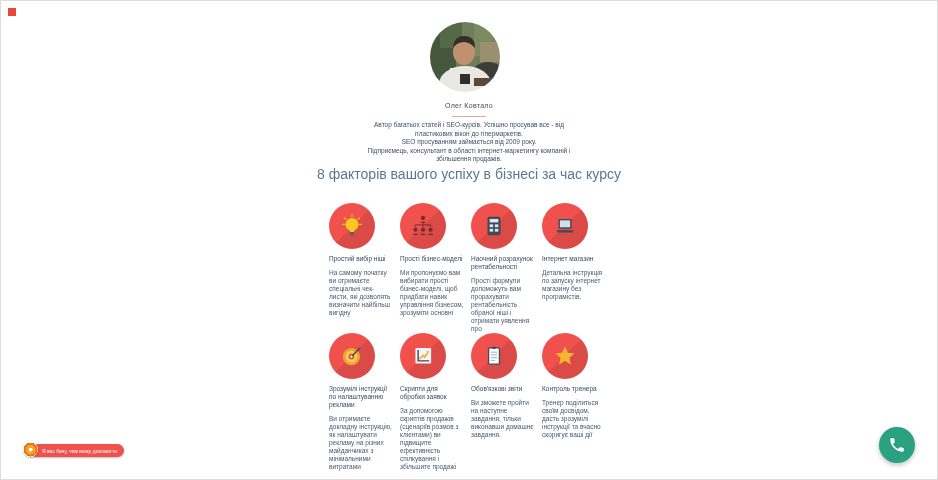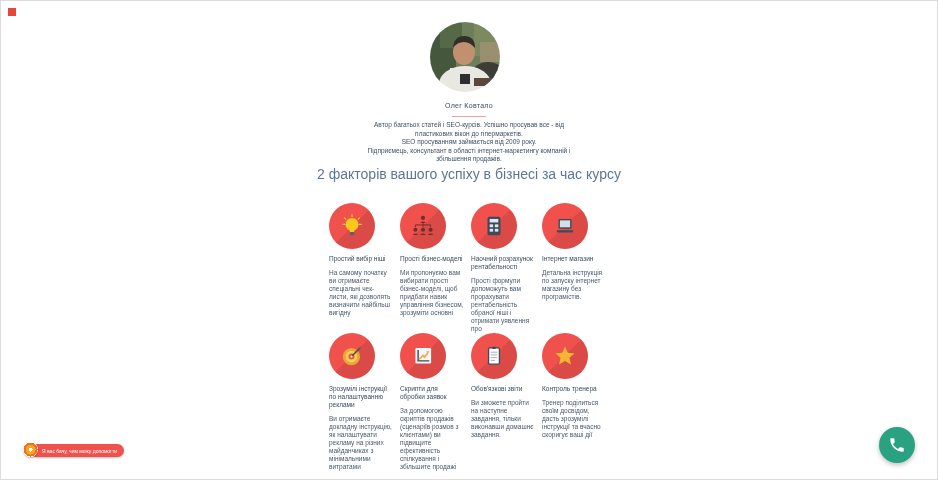--- a/index.html
+++ b/index.html
@@ -77,21 +77,21 @@
 
   <div class="profile-name">Олег Ковтало</div>
   <div class="name-underline"></div>
 
   <div class="bio">
     <p>Автор багатьох статей і SEO-курсів. Успішно просував все - від пластикових вікон до гіпермаркетів.</p>
     <p>SEO просуванням займається від 2009 року.</p>
     <p>Підприємець, консультант в області інтернет-маркетингу компаній і збільшення продажів.</p>
   </div>
 
-  <div class="page-title">2 факторів вашого успіху в бізнесі за час курсу</div>
+  <div class="page-title">8 факторів вашого успіху в бізнесі за час курсу</div>
 
   <div class="grid">
 
     <div class="cell r0 c0">
       <div class="icon-circle">
         <svg width="26" height="26" viewBox="0 0 24 24">
           <g stroke="#f8c820" stroke-width="1.2" stroke-linecap="round">
             <line x1="12" y1="1.5" x2="12" y2="3.2"></line>
               <line x1="5" y1="4.5" x2="6.3" y2="5.7"></line>
             <line x1="19" y1="4.5" x2="17.7" y2="5.7"></line>

